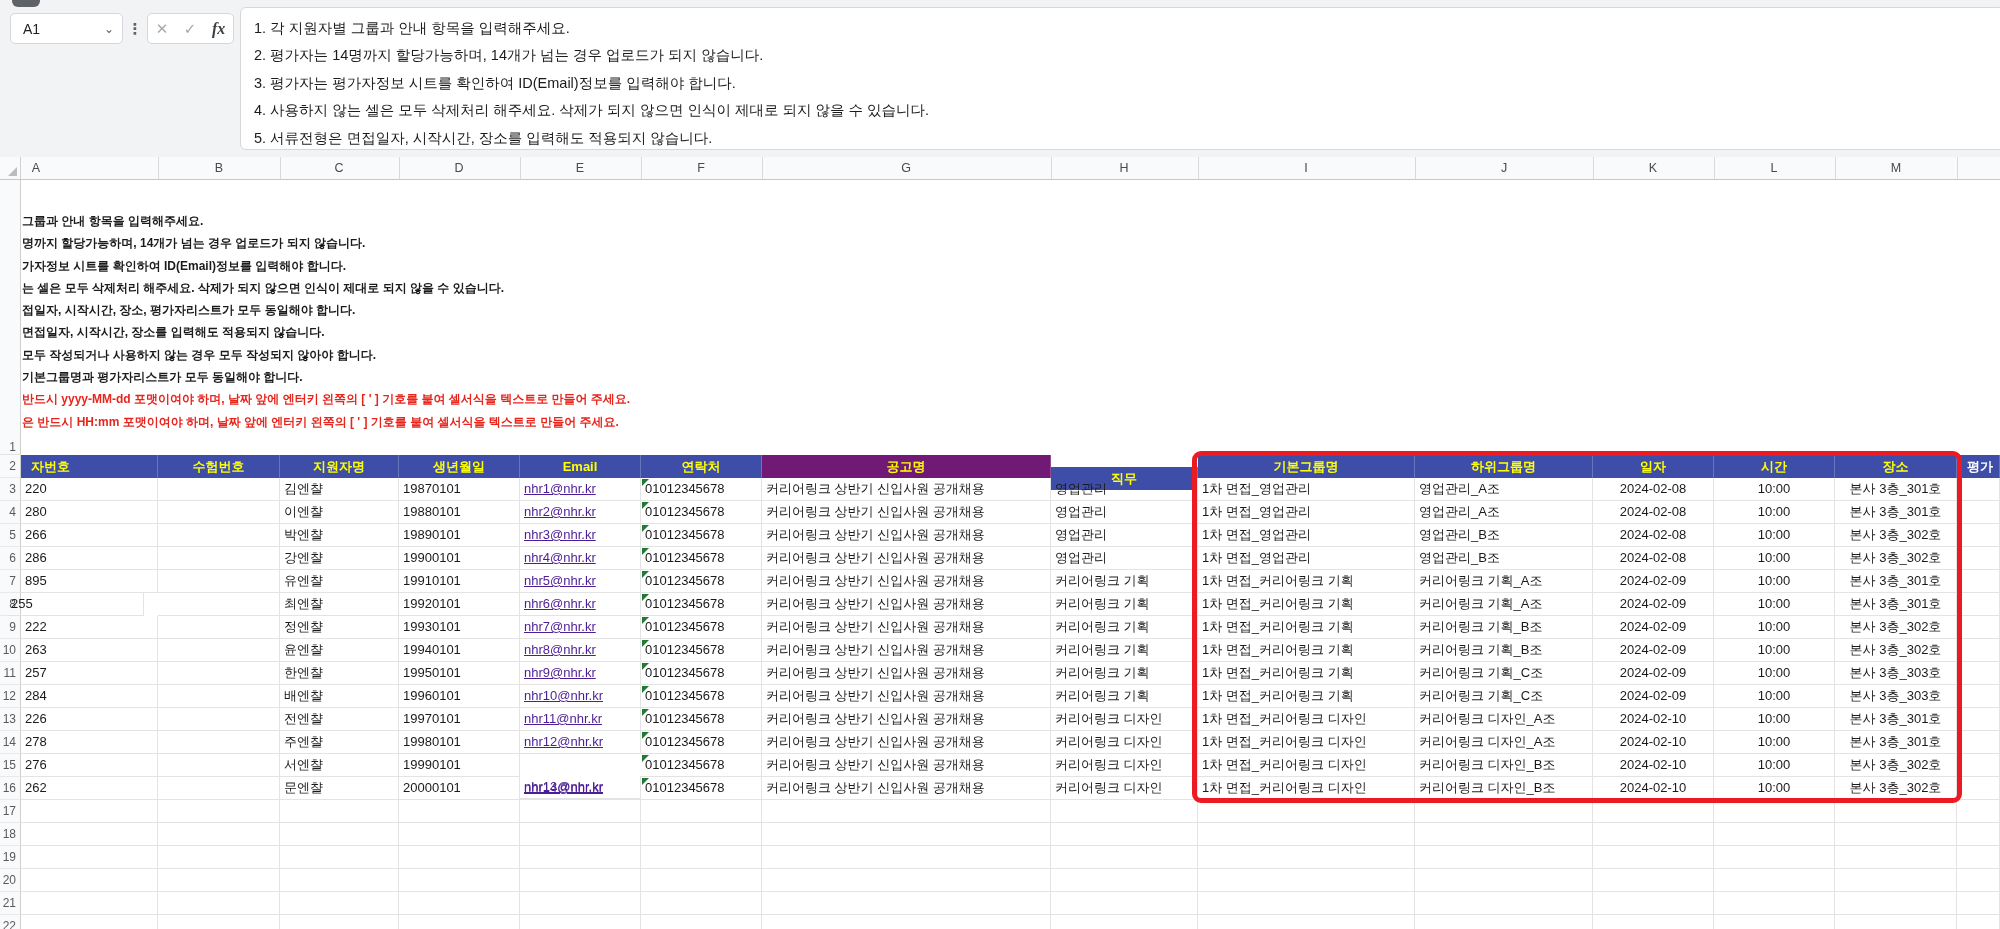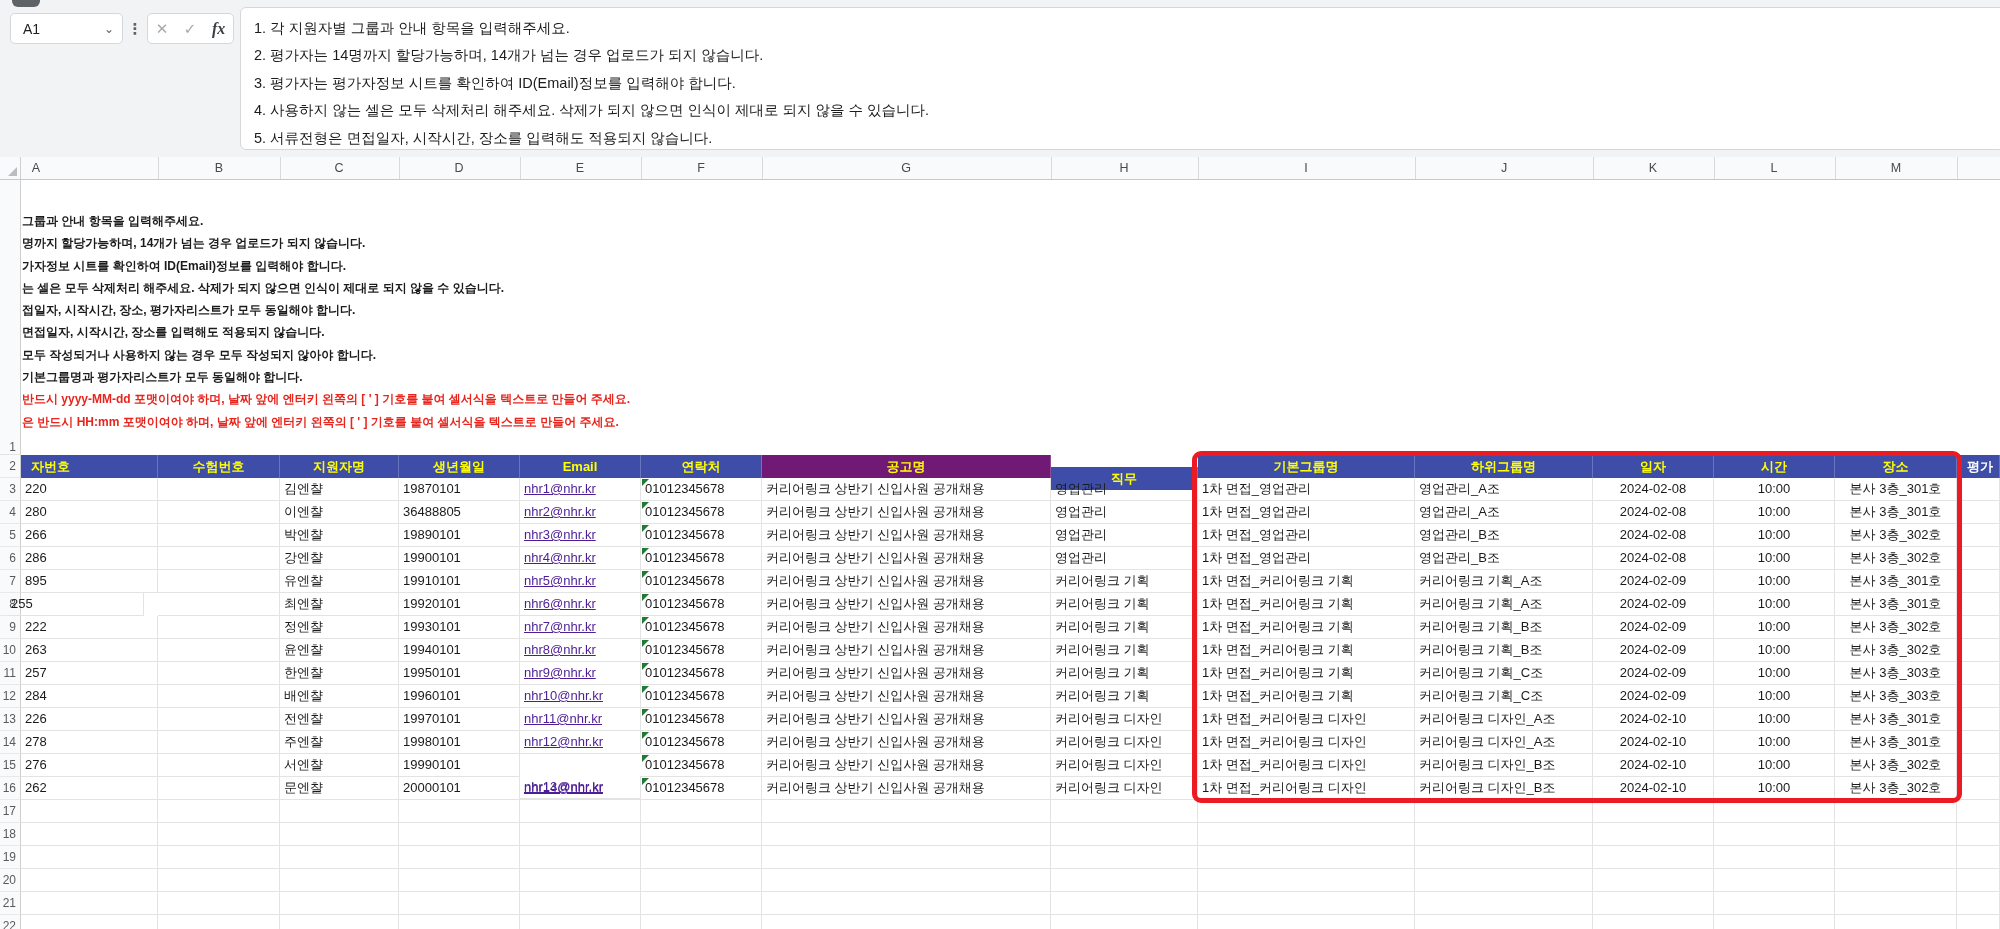--- a/index.html
+++ b/index.html
@@ -184,21 +184,21 @@
       <div class="gridcell left" style="left: 1051px; top: 298px; width: 147px; height: 23px;">영업관리</div>
       <div class="gridcell left" style="left: 1198px; top: 298px; width: 217px; height: 23px;">1차 면접_영업관리</div>
       <div class="gridcell left" style="left: 1415px; top: 298px; width: 178px; height: 23px;">영업관리_A조</div>
       <div class="gridcell center" style="left: 1593px; top: 298px; width: 121px; height: 23px;">2024-02-08</div>
       <div class="gridcell center" style="left: 1714px; top: 298px; width: 121px; height: 23px;">10:00</div>
       <div class="gridcell center" style="left: 1835px; top: 298px; width: 122px; height: 23px;">본사 3층_301호</div>
       <div class="gridcell left" style="left: 1957px; top: 298px; width: 43px; height: 23px;"></div>
       <div class="gridcell left" style="left: 21px; top: 321px; width: 137px; height: 23px;">280</div>
       <div class="gridcell left" style="left: 158px; top: 321px; width: 122px; height: 23px;"></div>
       <div class="gridcell left" style="left: 280px; top: 321px; width: 119px; height: 23px;">이엔챨</div>
-      <div class="gridcell left" style="left: 399px; top: 321px; width: 121px; height: 23px;">36488805</div>
+      <div class="gridcell left" style="left: 399px; top: 321px; width: 121px; height: 23px;">19880101</div>
       <div class="gridcell left" style="left: 520px; top: 321px; width: 121px; height: 23px;"><a class="maillink">nhr2@nhr.kr</a></div>
       <div class="gridcell left" style="left: 641px; top: 321px; width: 121px; height: 23px;">01012345678</div>
       <div class="err-tri" style="left: 642px; top: 322px;"></div>
       <div class="gridcell left" style="left: 762px; top: 321px; width: 289px; height: 23px;">커리어링크 상반기 신입사원 공개채용</div>
       <div class="gridcell left" style="left: 1051px; top: 321px; width: 147px; height: 23px;">영업관리</div>
       <div class="gridcell left" style="left: 1198px; top: 321px; width: 217px; height: 23px;">1차 면접_영업관리</div>
       <div class="gridcell left" style="left: 1415px; top: 321px; width: 178px; height: 23px;">영업관리_A조</div>
       <div class="gridcell center" style="left: 1593px; top: 321px; width: 121px; height: 23px;">2024-02-08</div>
       <div class="gridcell center" style="left: 1714px; top: 321px; width: 121px; height: 23px;">10:00</div>
       <div class="gridcell center" style="left: 1835px; top: 321px; width: 122px; height: 23px;">본사 3층_301호</div>

